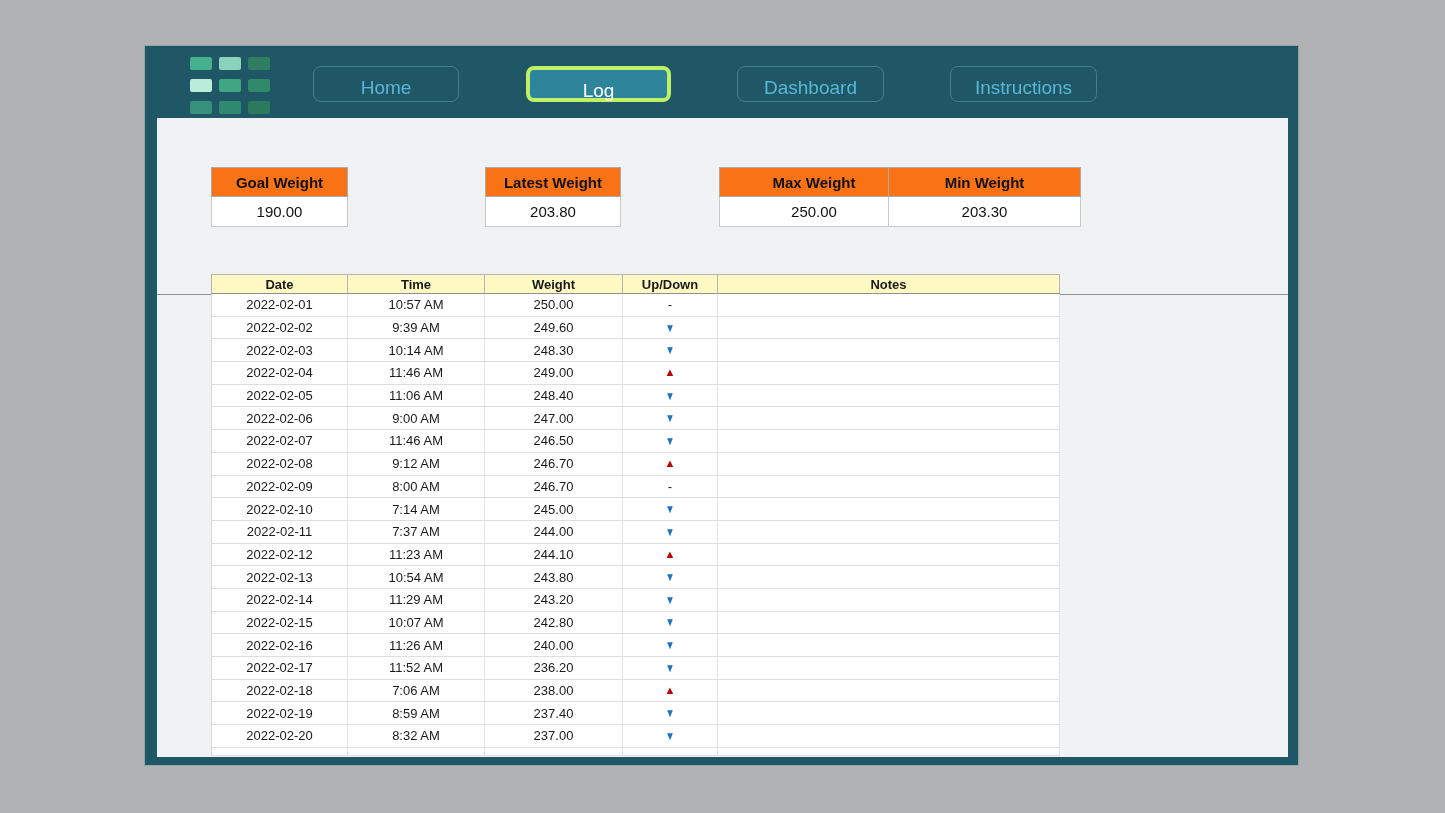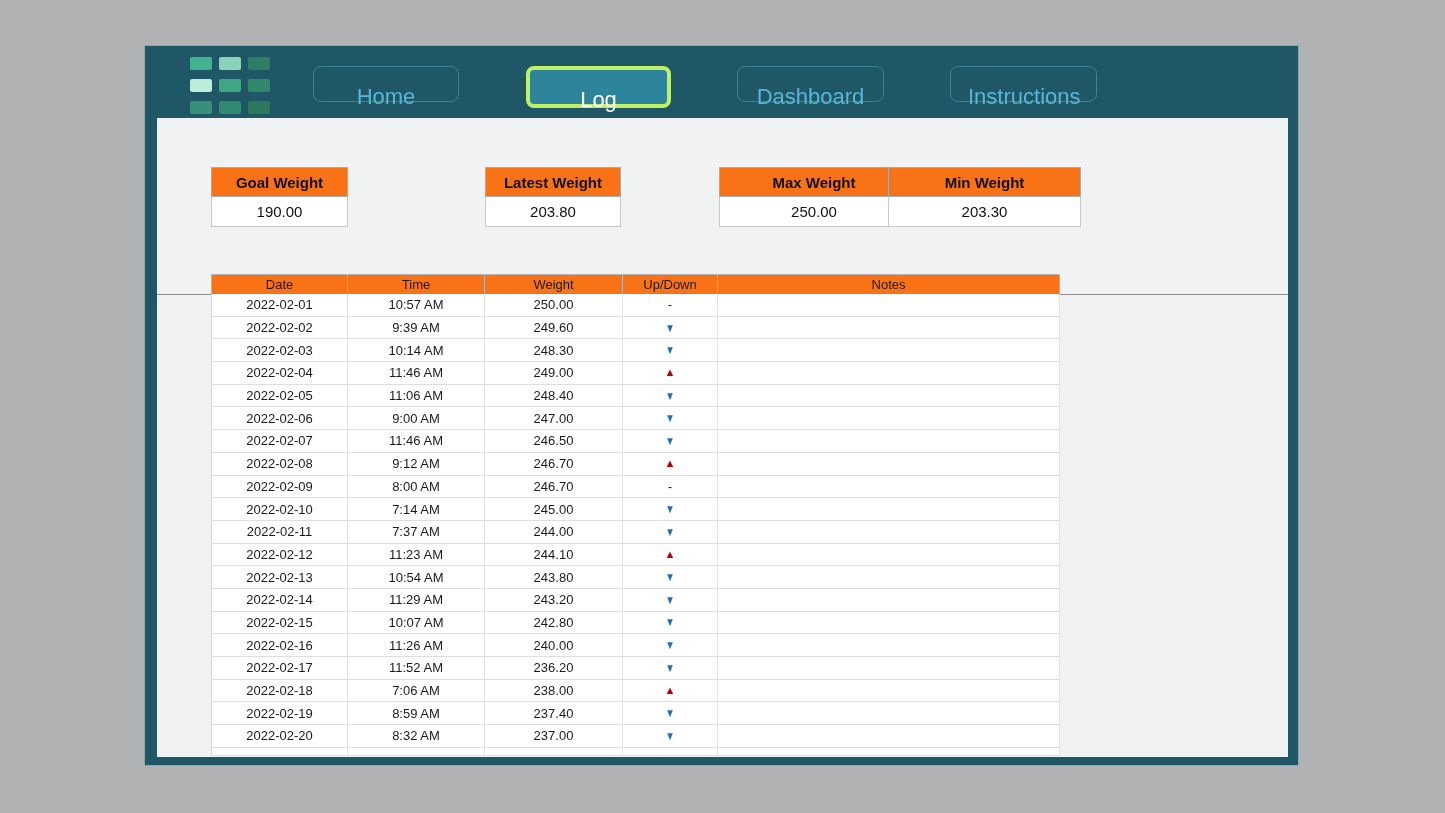--- a/index.html
+++ b/index.html
@@ -25,24 +25,24 @@
   }
   .logo-sq{border-radius:2px;}
   
   .nav-btn{
     position:absolute;top:20px;height:36px;
     border-radius:8px;
     background:transparent;
     border:1px solid #41München7f92;
     border:1px solid #417f92;
     color:#59b7d6;
-    font-size:22px;
+    font-size:19px;
     font-family:"Liberation Sans", sans-serif;
     cursor:pointer;
-    padding:17px;
+    padding:10px;
   }
   .nav-btn.active{
     background:#2e849b;
     border:4px solid #bef264;
     color:#ffffff;
   }
   #nav-home{left:168px;width:146px;}
   #nav-log{left:381px;width:145px;}
   #nav-dashboard{left:592px;width:147px;text-align:center;}
   #nav-instructions{left:805px;width:147px;}
@@ -80,21 +80,21 @@
   .t-cell{
     display:flex;align-items:center;justify-content:center;
     background:#ffffff;
     border-right:1px solid #e3e3e3;
     border-bottom:1px solid #dedede;
     font-size:13px;color:#1a1a1a;
     box-sizing:border-box;
   }
   .t-cell.first{border-left:1px solid #d8d8d8;}
   .t-row.header .t-cell{
-    background:#f97316;font-weight:normal;
+    background:#fef9c3;font-weight:bold;
     border-top:1px solid #b5b5b5;
     border-right:1px solid #b5b5b5;
     border-bottom:1.5px solid #8f8f8f;
   }
   .t-row.header .t-cell.first{border-left:1px solid #b5b5b5;}
   .c0{width:137px;}
   .c1{width:137px;}
   .c2{width:138px;}
   .c3{width:95px;}
   .c4{width:342px;}

